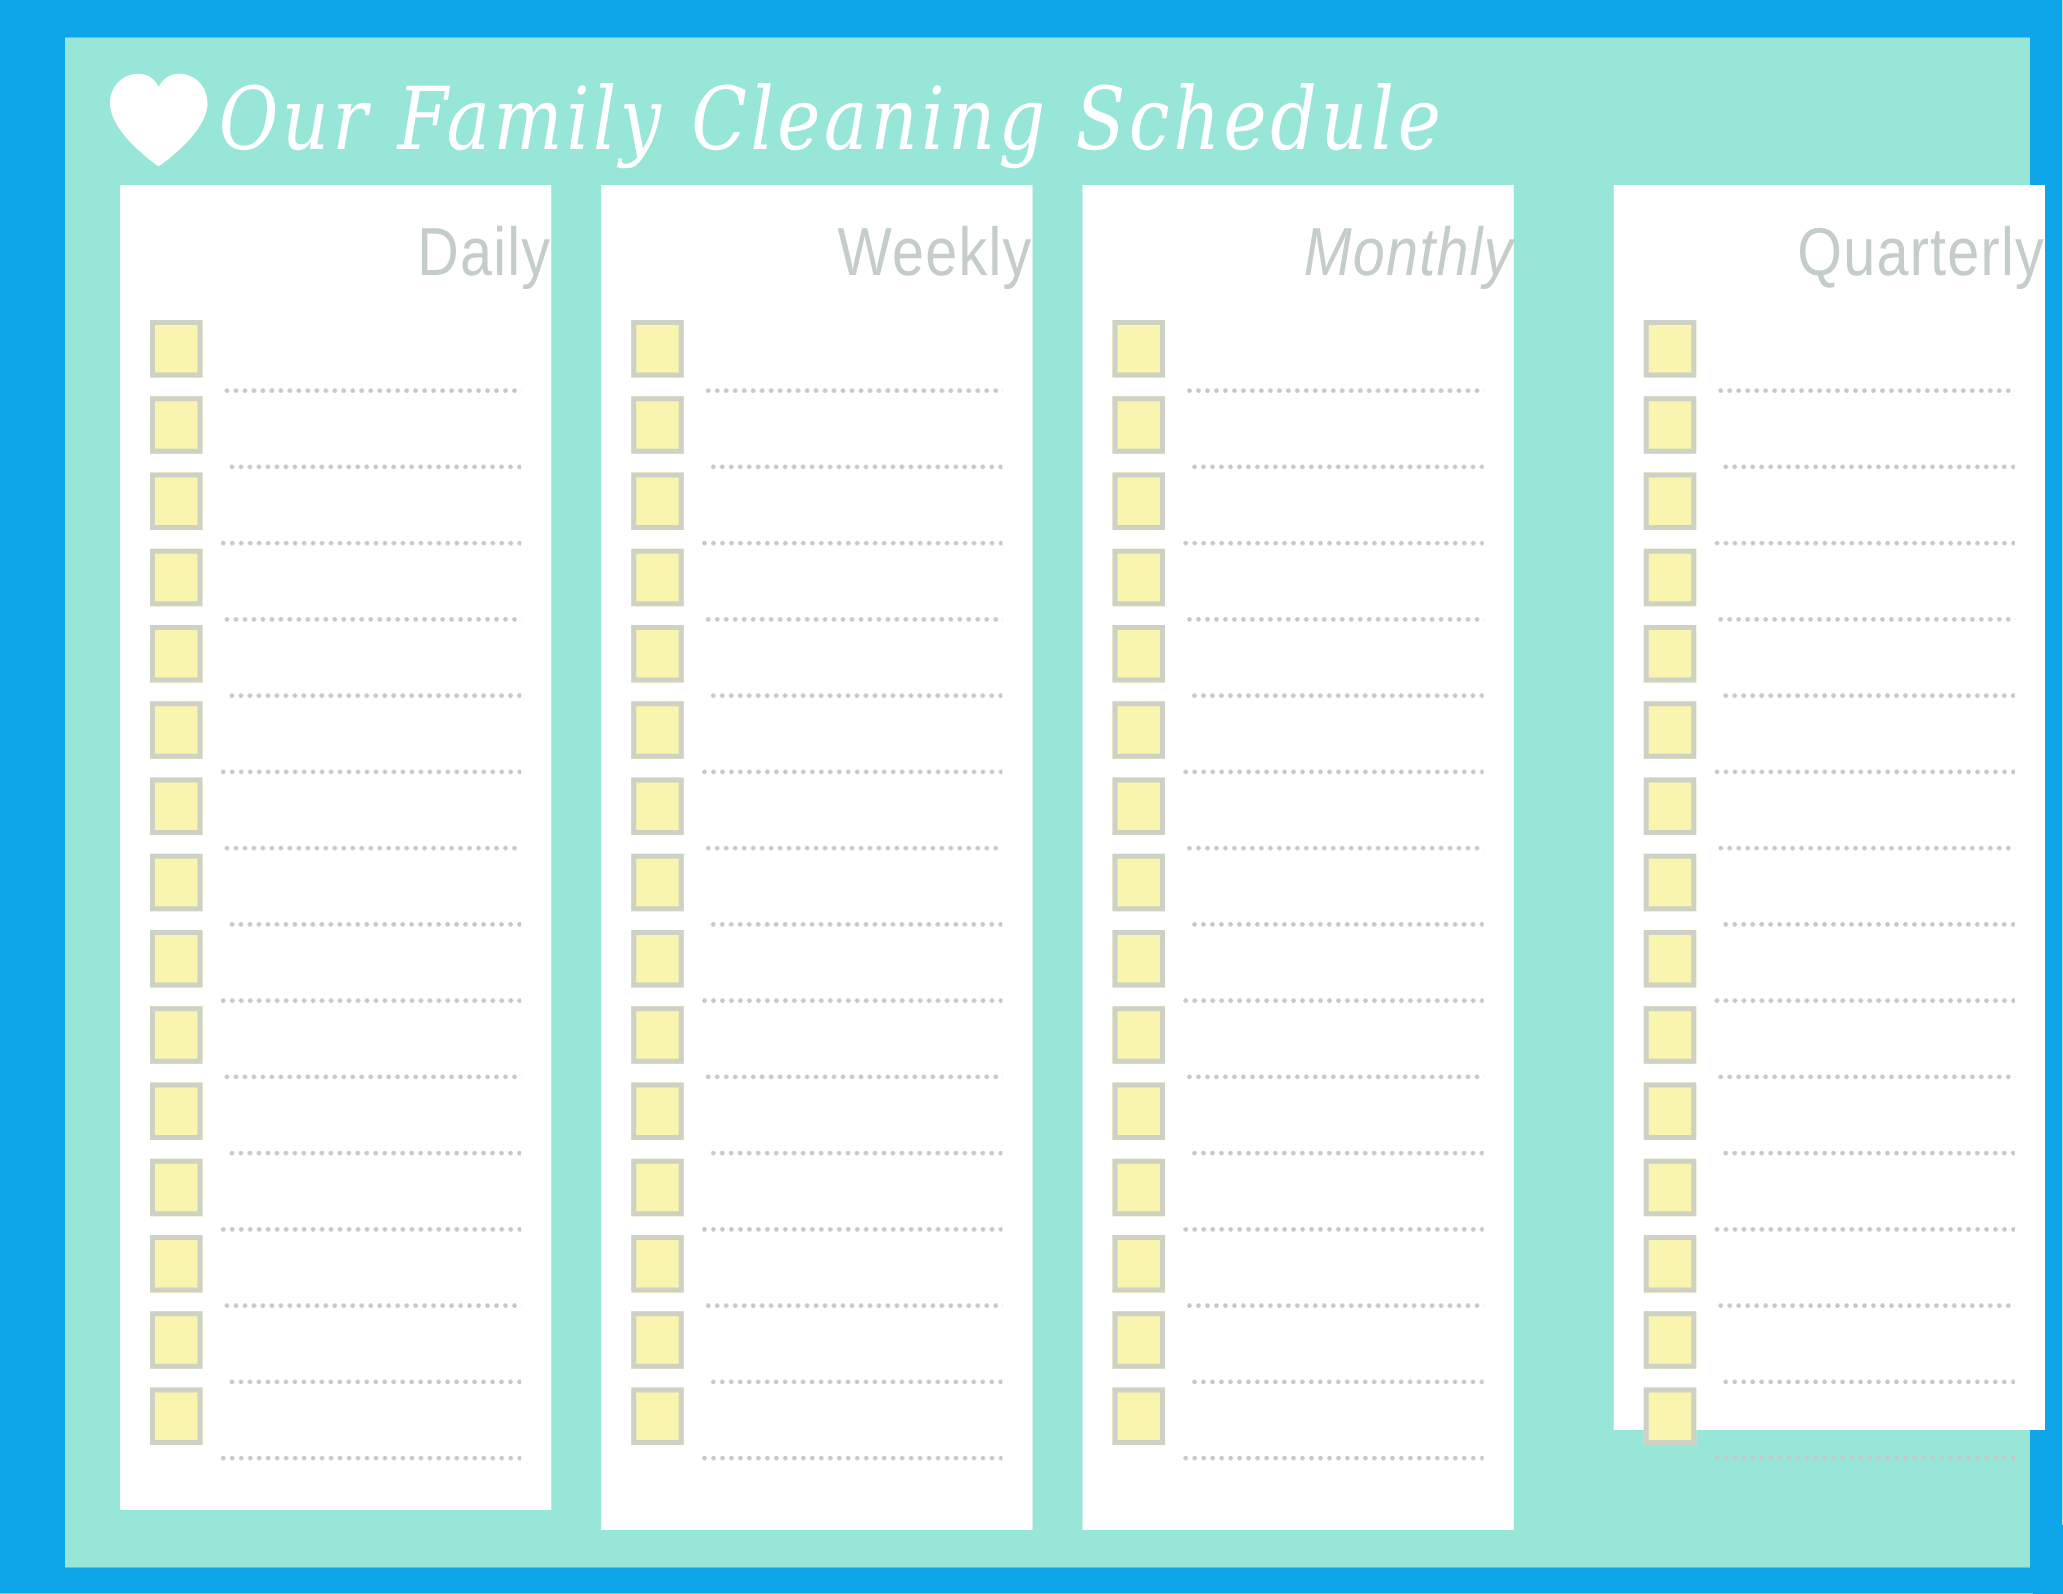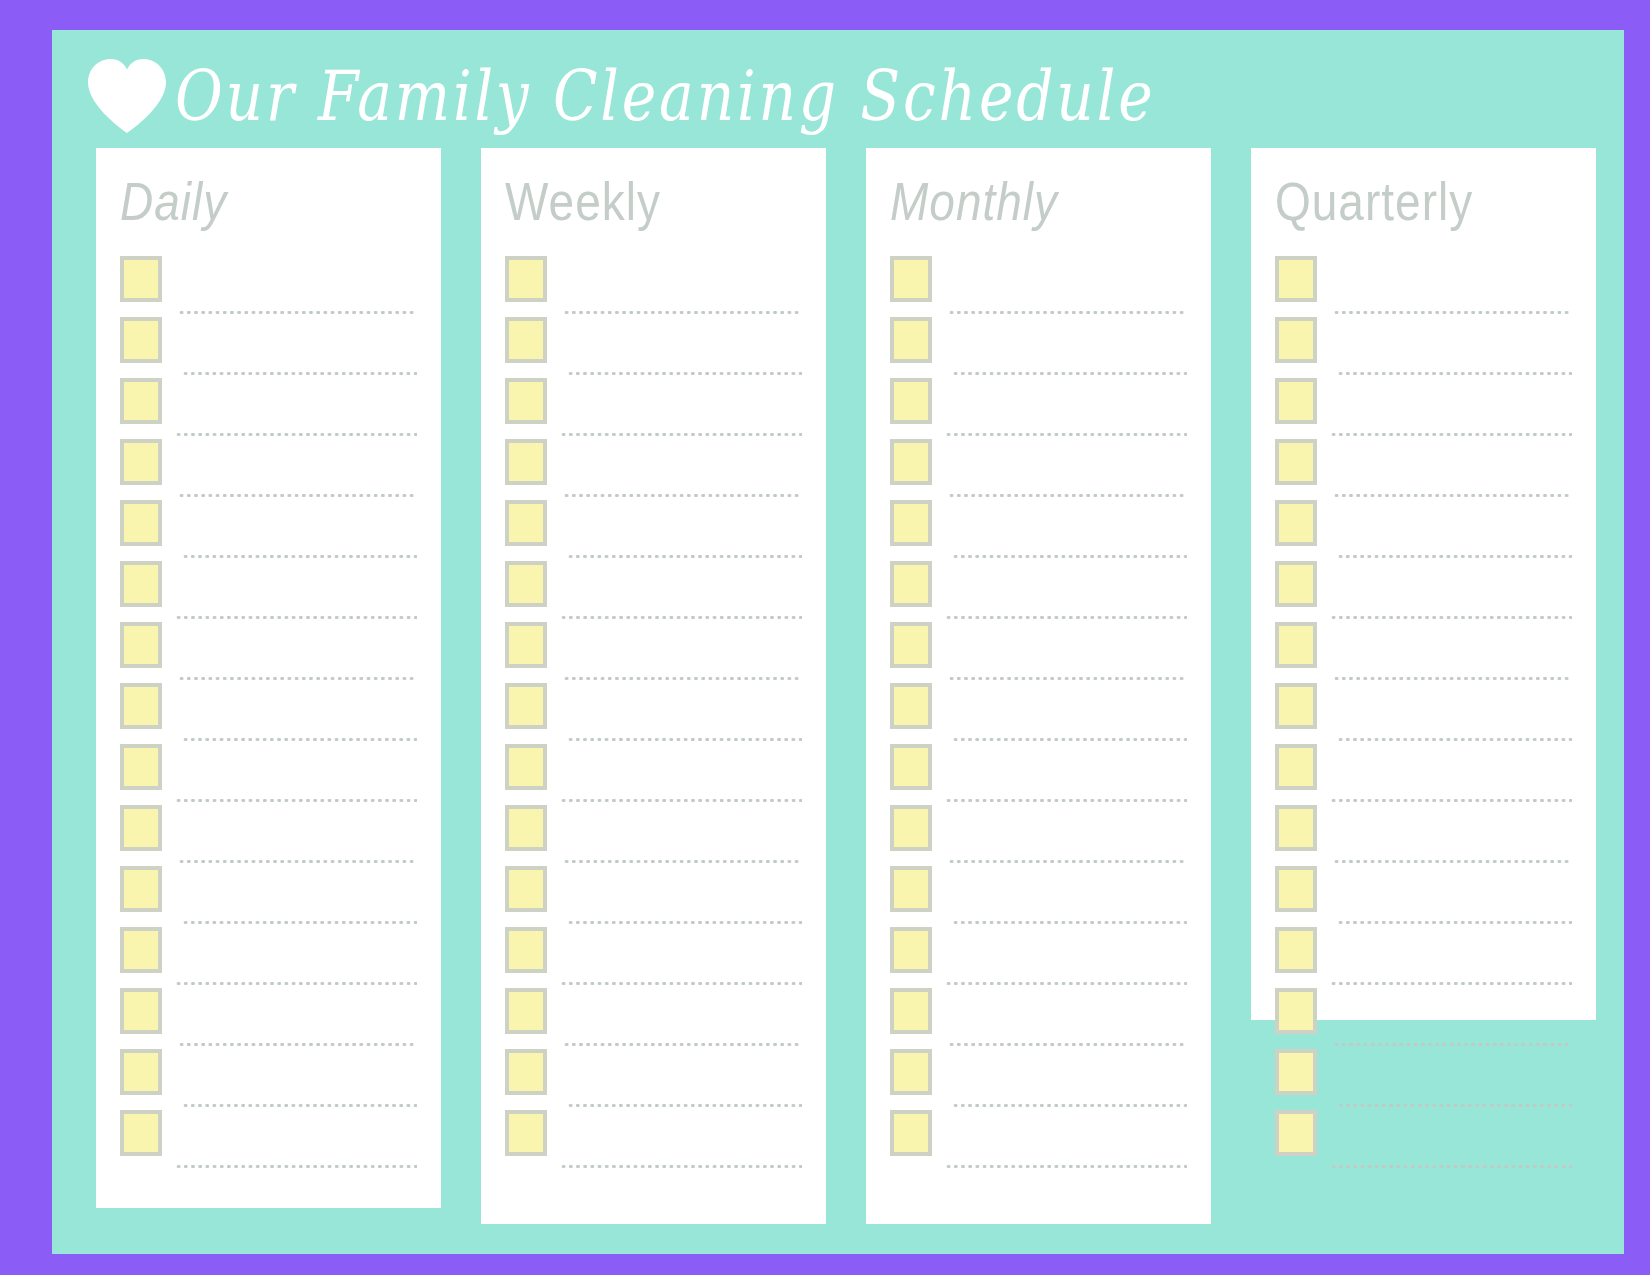--- a/index.html
+++ b/index.html
@@ -15,21 +15,22 @@
     overflow: hidden;
     position: relative;
   }
 
   
   #page {
     position: absolute;
     left: 0; top: 0;
     width: 1650px;
     height: 1275px;
-    background: #8b5cf6;
+    background: #0ea5e9;
+    text-align: right;
   }
   #panel {
     position: absolute;
     left: 52px;
     top: 30px;
     width: 1572px;
     height: 1224px;
     background: #97e6d8;
   }
 
@@ -78,23 +79,23 @@
   }
   .column {
     background: #ffffff;
     width: 345px;
     flex: 0 0 345px;
     position: relative;
     box-sizing: border-box;
     padding: 0;
   }
   .col-weekly  { height: 1076px; }
-  .col-daily   { height: 1060px; font-style: italic; }
+  .col-daily   { height: 1060px; }
   .col-monthly { height: 1076px; font-style: italic; }
-  .col-quarterly { height: 872px; }
+  .col-quarterly { height: 996px; margin-left: 40px; }
 
   .col-header {
     color: #c5cdc9;
     font-family: "Liberation Sans", sans-serif;
     font-weight: 300;
     font-size: 46px;
     line-height: 1;
     letter-spacing: 1px;
     padding: 22px 0 0 24px;
     transform: scaleY(1.18);

